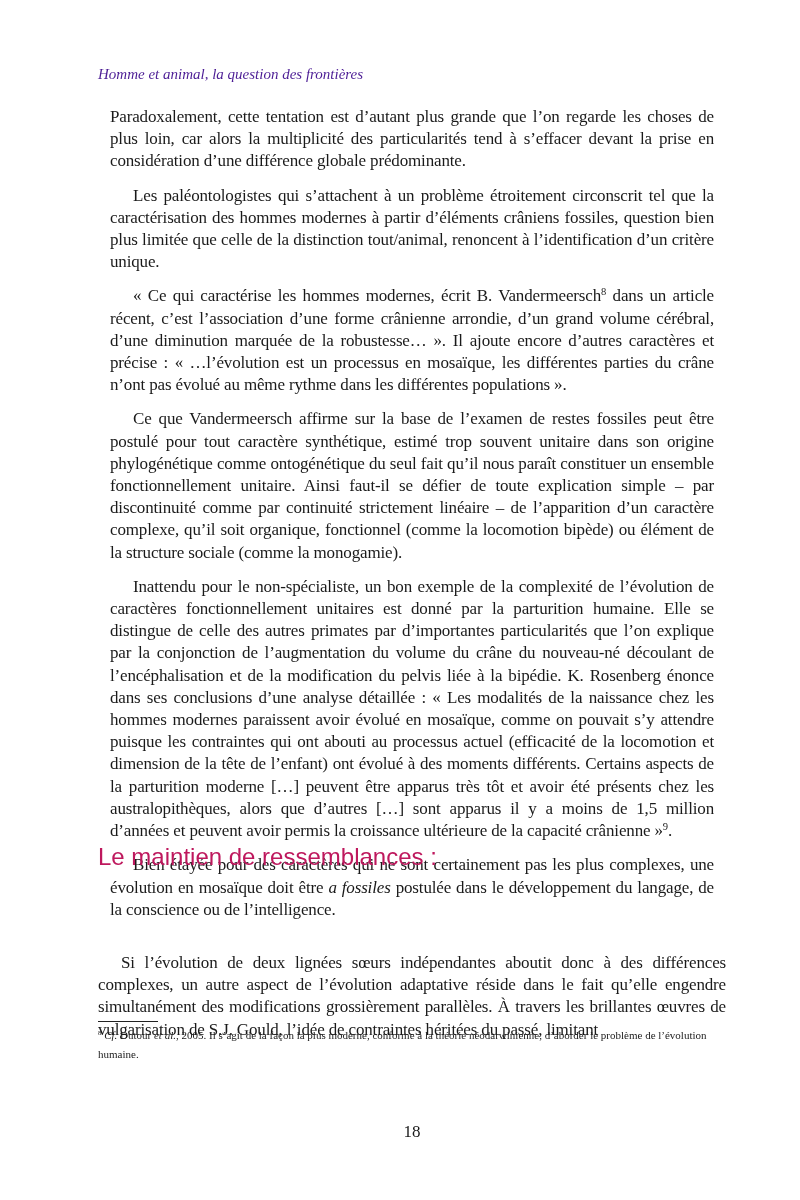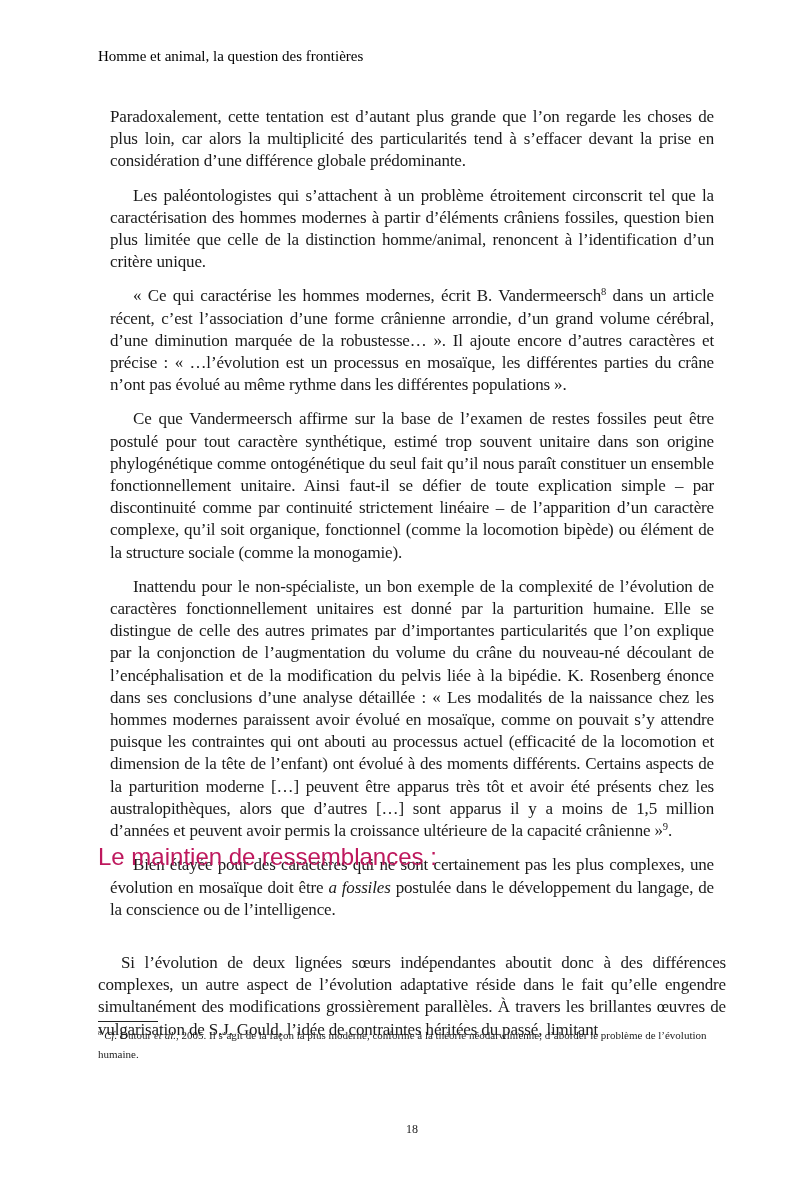--- a/index.html
+++ b/index.html
@@ -1,40 +1,40 @@
 <!DOCTYPE html>
 <html><head>
 <meta charset="utf-8">
 <style>
   html, body { margin: 0; padding: 0; background: #ffffff; }
   body { width: 800px; height: 1200px; position: relative; overflow: hidden; color: #1a1a1a; }
   .page { position: absolute; left: 98px; top: 0; width: 628px; font-family: "Liberation Serif", serif; }
-  .running-head { position: absolute; top: 48px; left: 0; font-size: 15px; color: #000000; }
+  .running-head { position: absolute; top: 66px; left: 0; font-style: italic; font-size: 15px; color: #4c1d95; }
   .body-text { position: absolute; top: 94px; left: 0; width: 628px; font-size: 17px; line-height: 22.2px; text-align: justify; letter-spacing: -0.15px; }
   .body-text p { margin: 12px; text-indent: 0; }
   .body-text p.indent { text-indent: 23px; }
   .heading { position: absolute; top: 840px; left: 0; font-family: "Liberation Sans", sans-serif; font-size: 24px; line-height: 33px; color: #be185d; }
   .body-text-2 { position: absolute; top: 952px; left: 0; width: 628px; font-size: 17px; line-height: 22.2px; text-align: justify; letter-spacing: -0.15px; }
   .body-text-2 p { margin: 0; text-indent: 23px; }
   .footnote-rule { position: absolute; top: 1021px; left: 0; width: 60px; border-top: 1.3px solid #222; }
   .footnotes { position: absolute; top: 1026px; left: 0; width: 628px; font-size: 11px; line-height: 18.5px; }
   .footnotes p { margin: 0; }
   sup { font-size: 0.62em; line-height: 0; vertical-align: 0.55em; }
-  .page-number { position: absolute; top: 1122px; left: 0; width: 628px; text-align: center; font-size: 12px; }
+  .page-number { position: absolute; top: 1122px; left: 0; width: 628px; text-align: center; font-size: 17px; }
 </style>
 </head>
 <body>
 
 <div class="page">
 
   <div class="running-head">Homme et animal, la question des frontières</div>
 
   <div class="body-text">
     <p><span>Paradoxalement, cette tentation est d’autant plus grande que l’on regarde les choses de plus loin, car alors la multiplicité des particularités tend à s’effacer devant la prise en considération d’une différence globale prédominante.</span></p>
-    <p class="indent"><span>Les paléontologistes qui s’attachent à un problème étroitement circonscrit tel que la caractérisation des hommes modernes à partir d’éléments crâniens fossiles, question bien plus limitée que celle de la distinction homme/animal, renoncent à l’identification d’un critère unique.</span></p>
+    <p class="indent"><span>Les paléontologistes qui s’attachent à un problème étroitement circonscrit tel que la caractérisation des hommes modernes à partir d’éléments crâniens fossiles, question bien plus limitée que celle de la distinction tout/animal, renoncent à l’identification d’un critère unique.</span></p>
     <p class="indent"><span>« Ce qui caractérise les hommes modernes, écrit B. Vandermeersch</span><sup>8</sup><span> dans un article récent, c’est l’association d’une forme crânienne arrondie, d’un grand volume cérébral, d’une diminution marquée de la robustesse… ». Il ajoute encore d’autres caractères et précise : « …l’évolution est un processus en mosaïque, les différentes parties du crâne n’ont pas évolué au même rythme dans les différentes populations ».</span></p>
     <p class="indent"><span>Ce que Vandermeersch affirme sur la base de l’examen de restes fossiles peut être postulé pour tout caractère synthétique, estimé trop souvent unitaire dans son origine phylogénétique comme ontogénétique du seul fait qu’il nous paraît constituer un ensemble fonctionnellement unitaire. Ainsi faut-il se défier de toute explication simple – par discontinuité comme par continuité strictement linéaire – de l’apparition d’un caractère complexe, qu’il soit organique, fonctionnel (comme la locomotion bipède) ou élément de la structure sociale (comme la monogamie).</span></p>
     <p class="indent"><span>Inattendu pour le non-spécialiste, un bon exemple de la complexité de l’évolution de caractères fonctionnellement unitaires est donné par la parturition humaine. Elle se distingue de celle des autres primates par d’importantes particularités que l’on explique par la conjonction de l’augmentation du volume du crâne du nouveau-né découlant de l’encéphalisation et de la modification du pelvis liée à la bipédie. K. Rosenberg énonce dans ses conclusions d’une analyse détaillée : « Les modalités de la naissance chez les hommes modernes paraissent avoir évolué en mosaïque, comme on pouvait s’y attendre puisque les contraintes qui ont abouti au processus actuel (efficacité de la locomotion et dimension de la tête de l’enfant) ont évolué à des moments différents. Certains aspects de la parturition moderne […] peuvent être apparus très tôt et avoir été présents chez les australopithèques, alors que d’autres […] sont apparus il y a moins de 1,5 million d’années et peuvent avoir permis la croissance ultérieure de la capacité crânienne »</span><sup>9</sup><span>.</span></p>
     <p class="indent"><span>Bien étayée pour des caractères qui ne sont certainement pas les plus complexes, une évolution en mosaïque doit être </span><em>a fossiles</em><span> postulée dans le développement du langage, de la conscience ou de l’intelligence.</span></p>
   </div>
 
   <div class="heading">
     <div>Le maintien de ressemblances :</div>
   </div>
 

